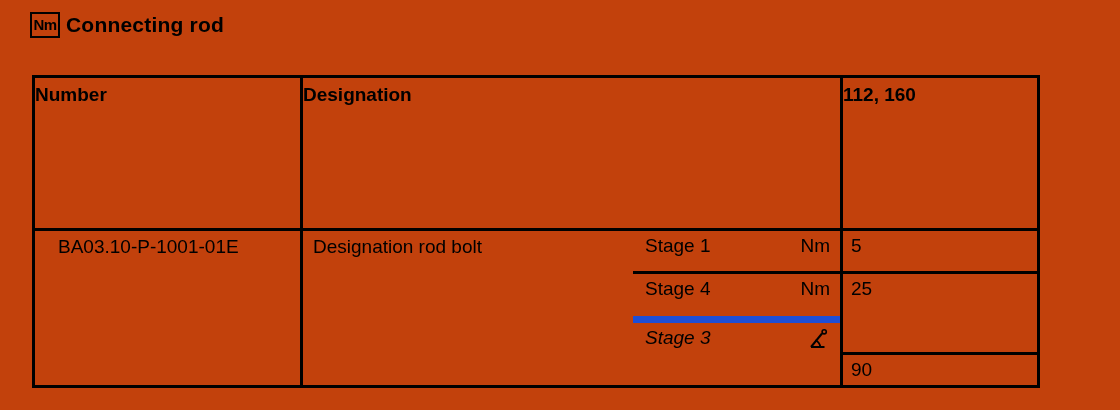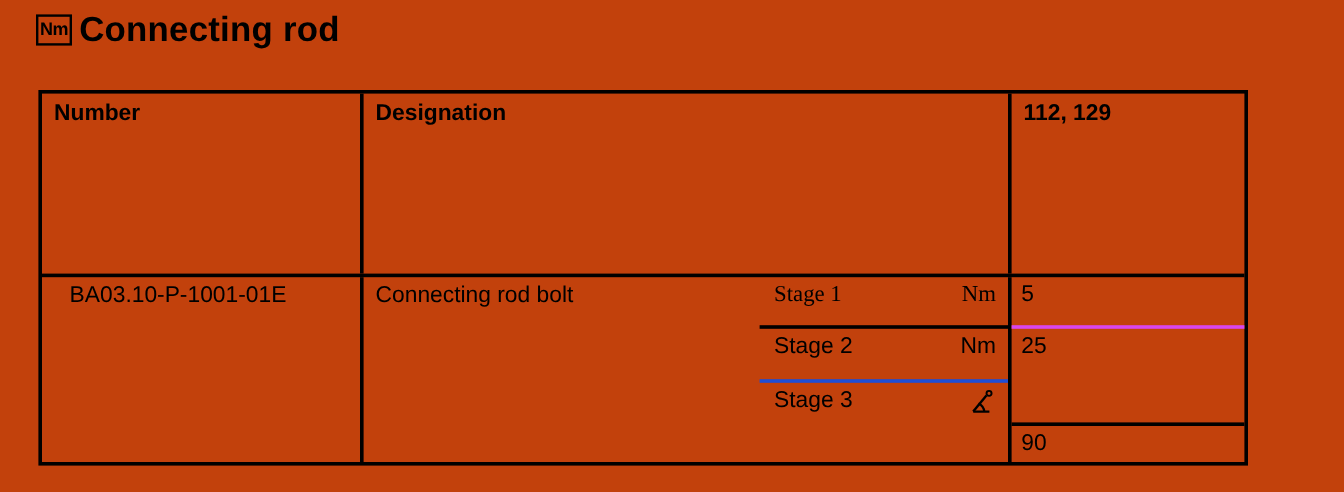--- a/index.html
+++ b/index.html
@@ -33,21 +33,21 @@
     width: 30px;
     height: 26px;
     border: 2px solid #000;
     box-sizing: border-box;
     font-weight: bold;
     font-size: 15px;
     letter-spacing: -0.5px;
     padding-bottom: 1px;
   }
   .doc-title {
-    font-size: 29px;
+    font-size: 21px;
     font-weight: bold;
     line-height: 26px;
     letter-spacing: 0.2px;
     white-space: nowrap;
   }
 
   
   .ttable {
     position: absolute;
     left: 32px;
@@ -64,21 +64,21 @@
     border-bottom: 3px solid #000;
     font-weight: bold;
   }
   .data-row { height: 154px; }
 
   .cell { box-sizing: border-box; position: relative; }
   .col-number      { width: 268px; border-right: 3px solid #000; }
   .col-designation { width: 540px; border-right: 3px solid #000; }
   .col-engine      { width: 194px; }
 
-  .cell-pad { padding: 5px 8px 0 10px; line-height: 23px; }
+  .cell-pad { padding: 5px 8px 0 0; line-height: 23px; }
 
   .number-text { padding: 5px 8px 0 23px; line-height: 22px; white-space: nowrap; }
   .designation-text {
     position: absolute;
     top: 5px;
     left: 10px;
     line-height: 22px;
     white-space: nowrap;
   }
 
@@ -93,73 +93,73 @@
     flex-direction: column;
   }
   .stage-row {
     display: flex;
     justify-content: space-between;
     align-items: flex-start;
     box-sizing: border-box;
     padding: 4px 10px 0 12px;
     line-height: 22px;
   }
-  .stage-row.r1 { height: 40px; font-family: Liberation Serif, serif; }
+  .stage-row.r1 { height: 40px; }
   .stage-row.r2 { height: 45px; border-top: 3px solid #000; }
-  .stage-row.r3 { flex: 1; border-top: 3px solid #1d4ed8; }
+  .stage-row.r3 { flex: 1; border-top: 7px solid #1d4ed8; font-style: italic; }
 
   
   .engine-col { display: flex; flex-direction: column; height: 100%; }
   .engine-row {
     box-sizing: border-box;
     padding: 4px 8px 0 8px;
     line-height: 22px;
   }
   .engine-row.r1 { height: 40px; }
-  .engine-row.r2 { height: 45px; border-top: 3px solid #d946ef; }
+  .engine-row.r2 { height: 45px; border-top: 3px solid #000000; }
   .engine-row.r3 { flex: 1; border-top: 3px solid #000; margin-top: 36px; }
 
   .angle-icon { display: block; margin-top: 1px; }
 </style>
 </head>
 <body>
 
 <div class="page">
 
   <div class="doc-header">
     <span class="nm-box">Nm</span>
     <span class="doc-title">Connecting rod</span>
   </div>
 
   <div class="ttable">
 
     <div class="trow header-row">
       <div class="cell col-number cell-pad">Number</div>
       <div class="cell col-designation cell-pad">Designation</div>
       <div class="cell col-engine cell-pad">
-        <div>112, 129</div>
+        <div>112, 160</div>
       </div>
     </div>
 
     <div class="trow data-row">
 
       <div class="cell col-number">
         <div class="number-text">BA03.10-P-1001-01E</div>
       </div>
 
       <div class="cell col-designation">
-        <div class="designation-text">Connecting rod bolt</div>
+        <div class="designation-text">Designation rod bolt</div>
 
         <div class="stage-block">
           <div class="stage-row r1">
             <span>Stage 1</span>
             <span>Nm</span>
           </div>
           <div class="stage-row r2">
-            <span>Stage 2</span>
+            <span>Stage 4</span>
             <span>Nm</span>
           </div>
           <div class="stage-row r3">
             <span>Stage 3</span>
             <svg class="angle-icon" width="22" height="22" viewBox="0 0 22 22">
               <path d="M3,19 H16.5" stroke="#000" stroke-width="2" fill="none"></path>
               <path d="M3,19 L14,5.5" stroke="#000" stroke-width="2" fill="none"></path>
               <path d="M12.3,19 A8.5,8.5 0 0 0 7.4,12.2" stroke="#000" stroke-width="1.8" fill="none"></path>
               <circle cx="16.2" cy="3.8" r="2.1" stroke="#000" stroke-width="1.6" fill="none"></circle>
             </svg>

